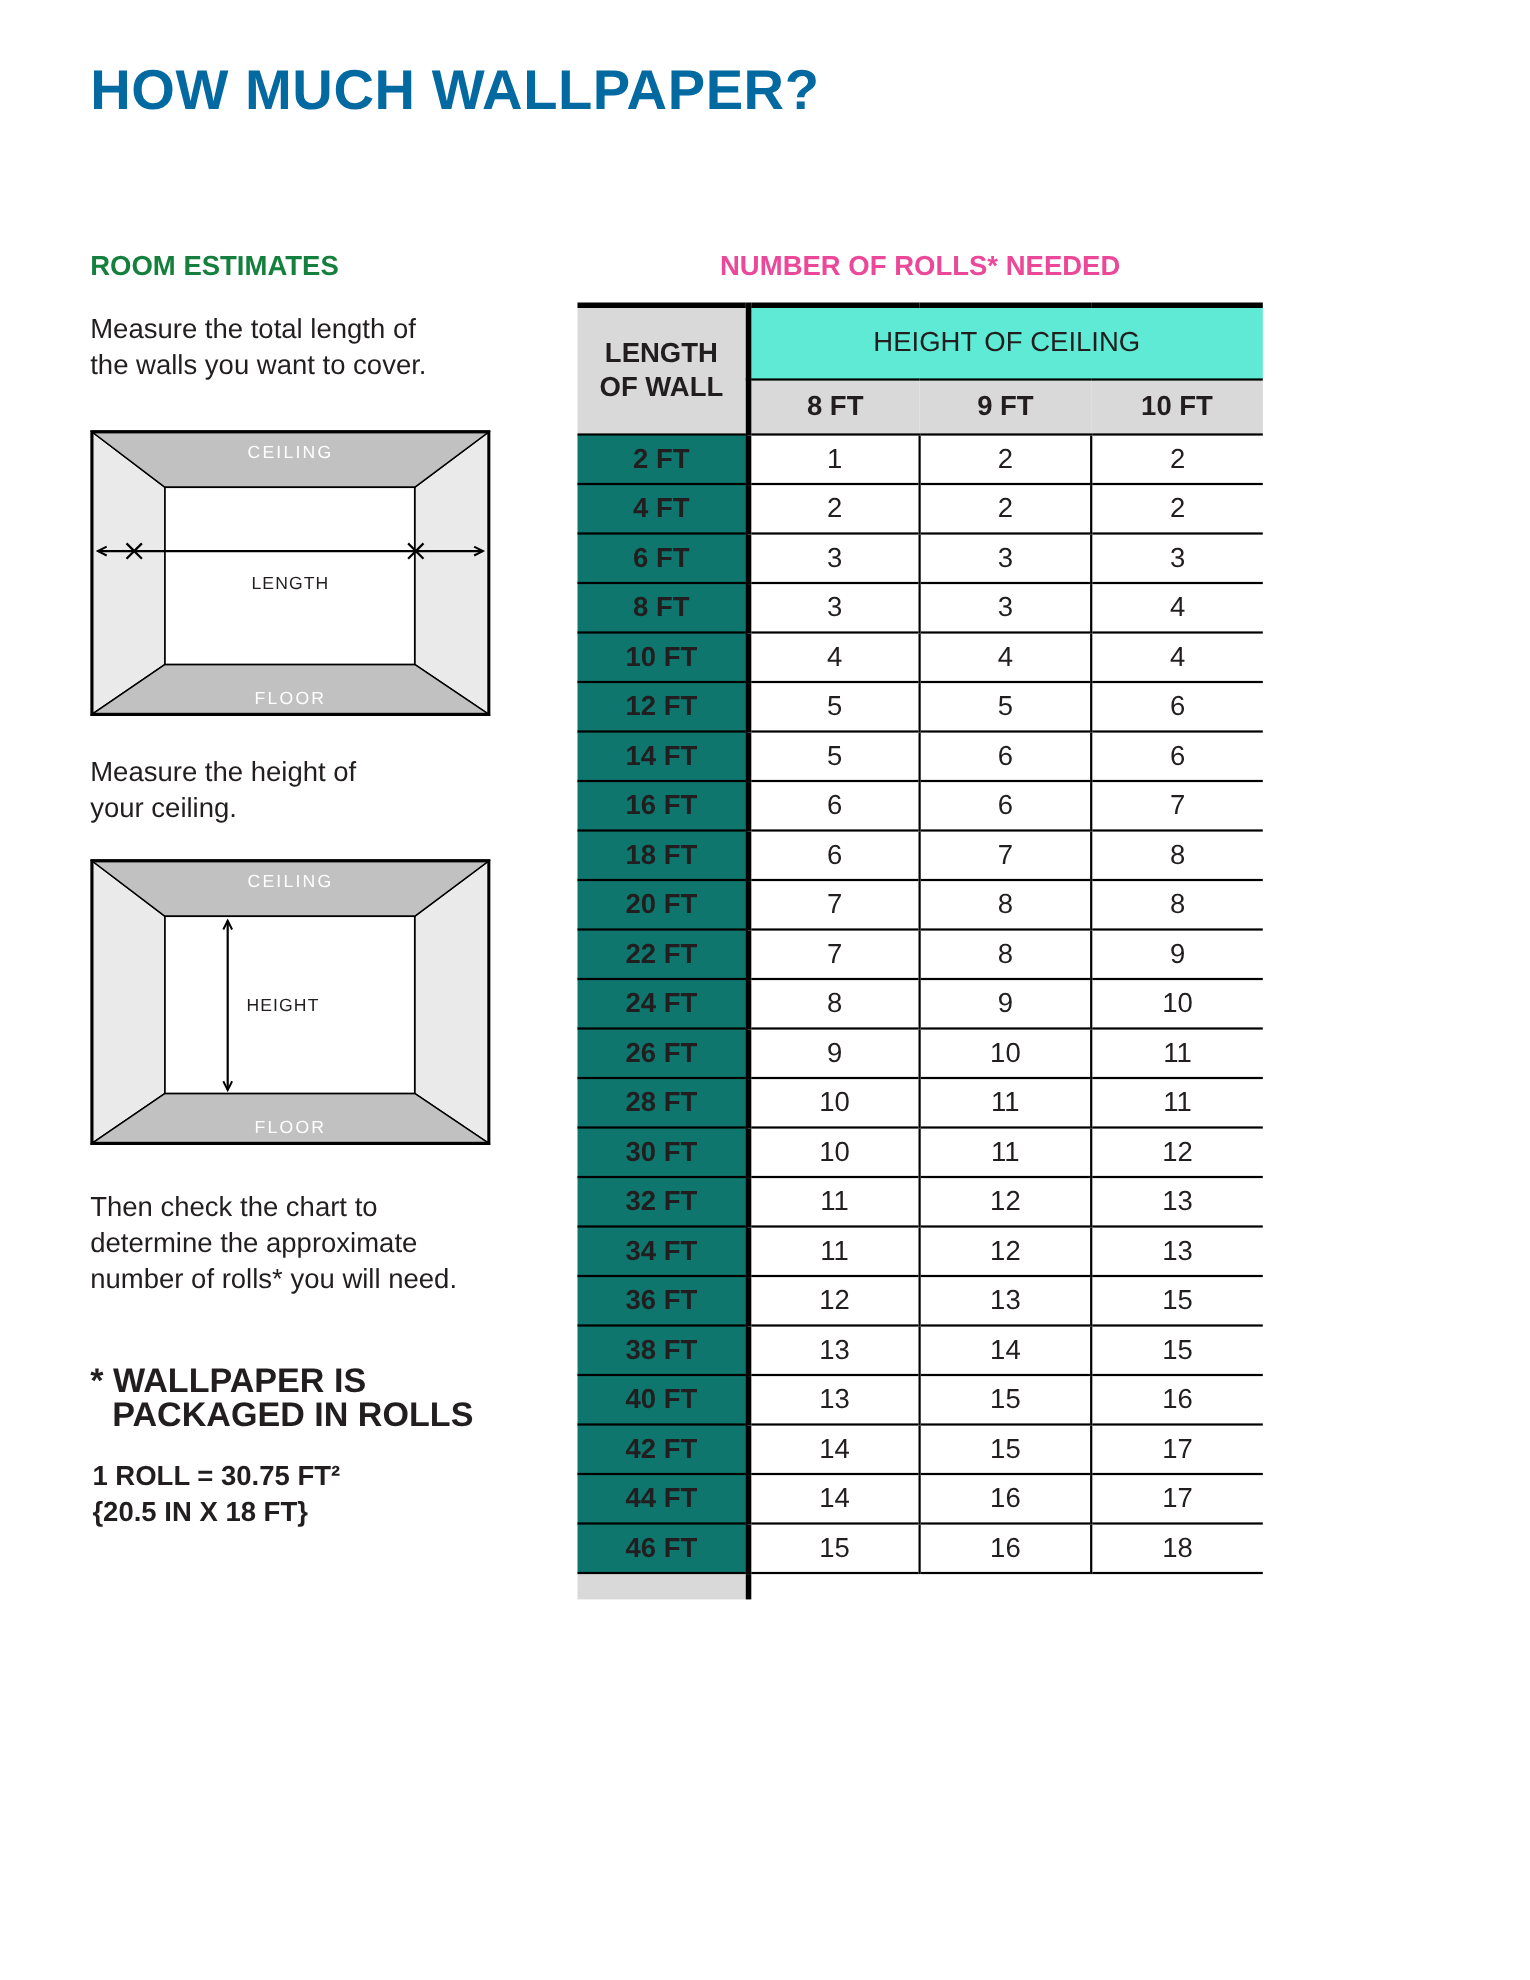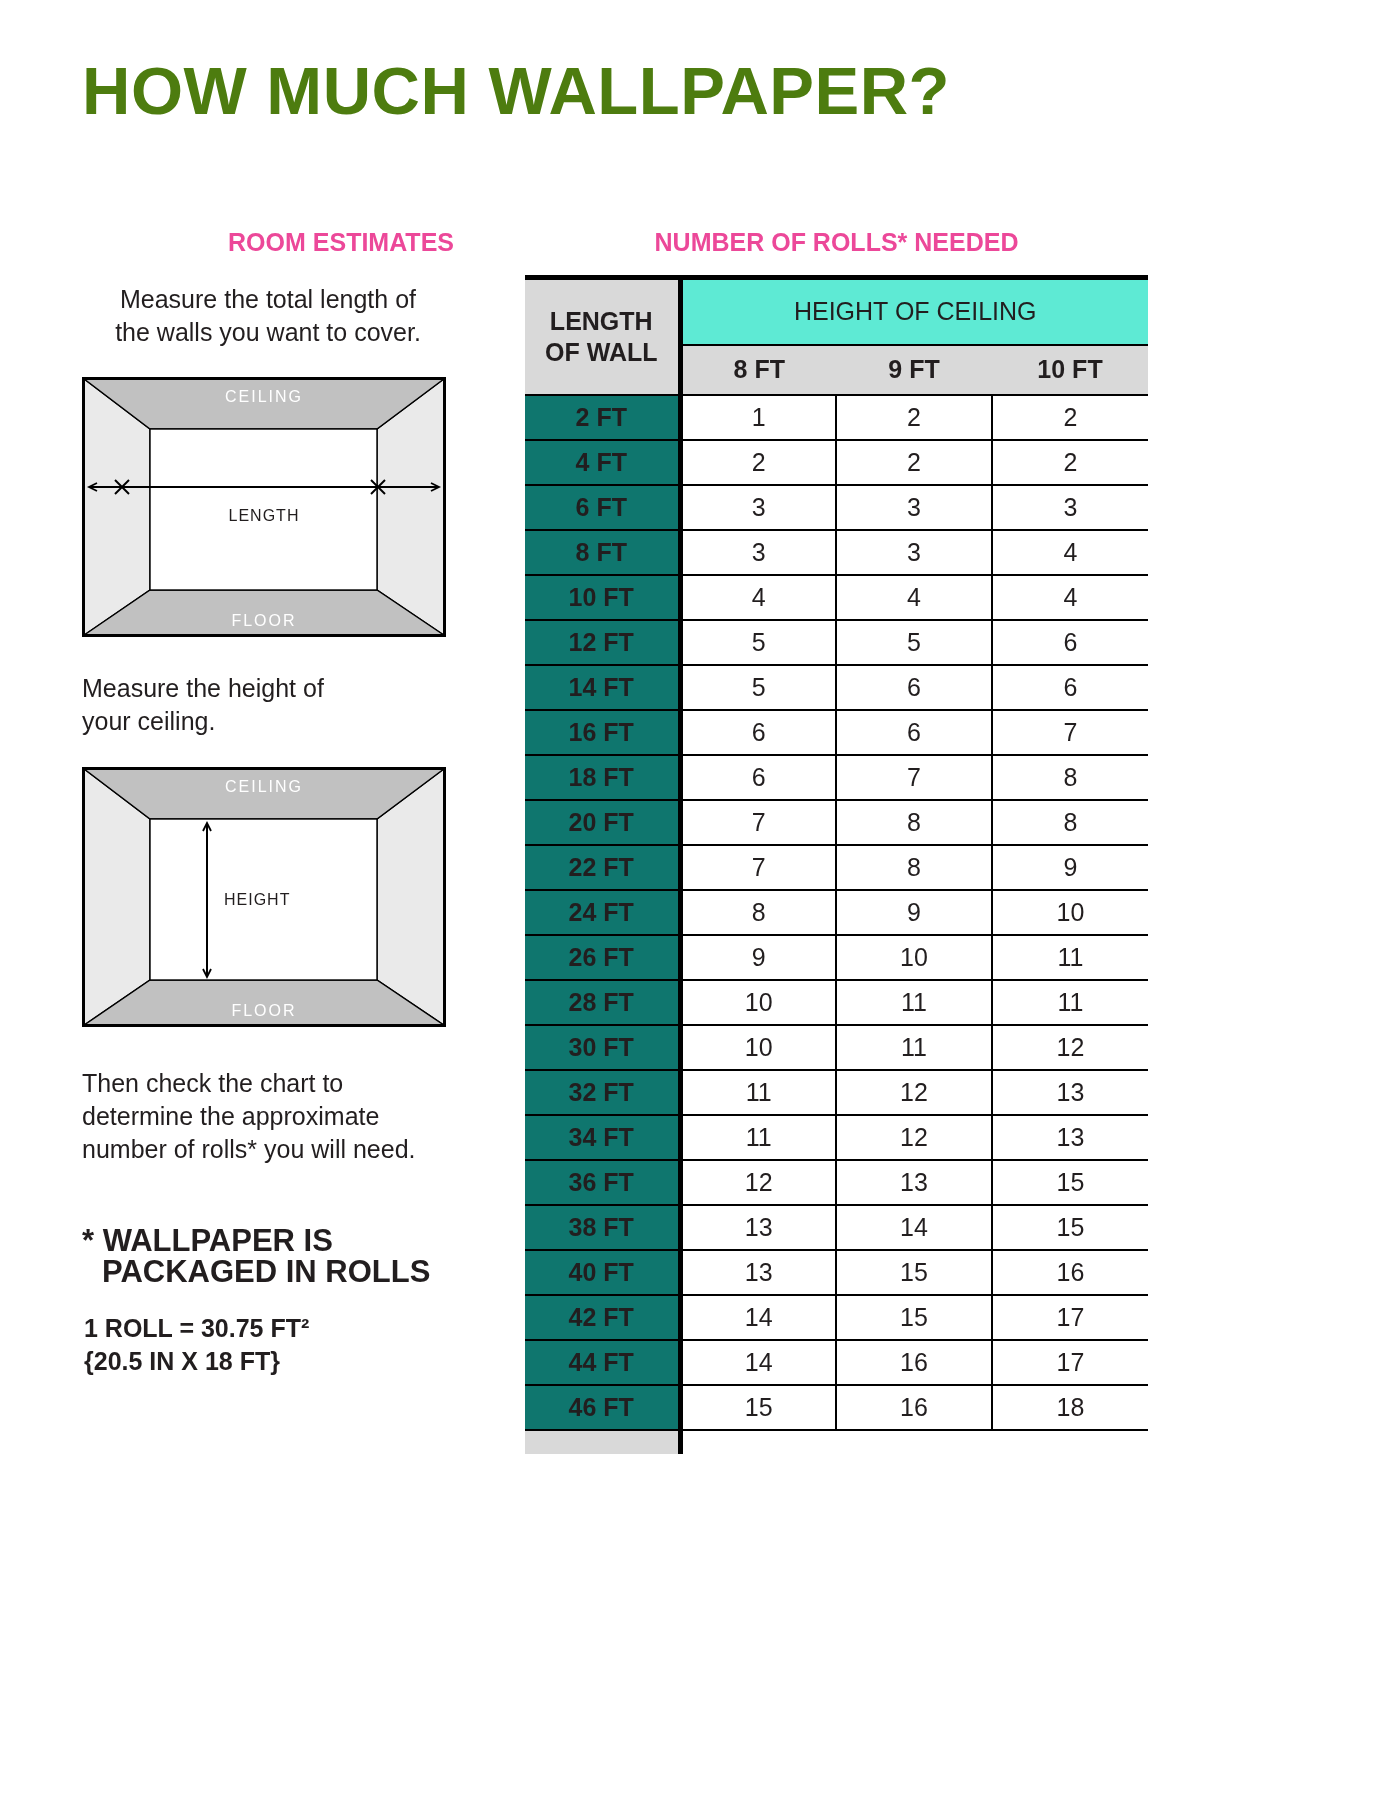--- a/index.html
+++ b/index.html
@@ -11,47 +11,46 @@
     background: #ffffff;
     font-family: "Liberation Sans", sans-serif;
     color: #221e1f;
     overflow: hidden;
   }
   .page-title {
     position: absolute;
     left: 82px;
     top: 52px;
     margin: 0;
-    font-size: 67px;
-    font-weight: bold;
-    color: #4d7c0f;
+    font-size: 51px;
+    font-weight: bold;
+    color: #0369a1;
     letter-spacing: 0.5px;
   }
   
   .left-col {
     position: absolute;
     left: 82px;
     top: 228px;
     width: 372px;
   }
   .section-heading {
     margin: 0 0 27px 0;
     font-size: 25px;
     line-height: 28px;
     font-weight: bold;
-    color: #ec4899;
-    text-align: right;
+    color: #15803d;
   }
   .instr {
     margin: 0;
     font-size: 25px;
     line-height: 33px;
     white-space: pre-line;
   }
-  .instr.p1 { margin-bottom: 28px; text-align: center; }
+  .instr.p1 { margin-bottom: 42px; }
   .instr.p2 { margin-bottom: 29px; }
   .instr.p3 { margin-bottom: 59px; }
   .room-svg { display: block; }
   .room-svg.d1 { margin-bottom: 35px; }
   .room-svg.d2 { margin-bottom: 40px; }
   .room-svg text { font-family: "Liberation Sans", sans-serif; }
   .footnote {
     margin: 0 0 26px 0;
     font-size: 31px;
     line-height: 31px;

